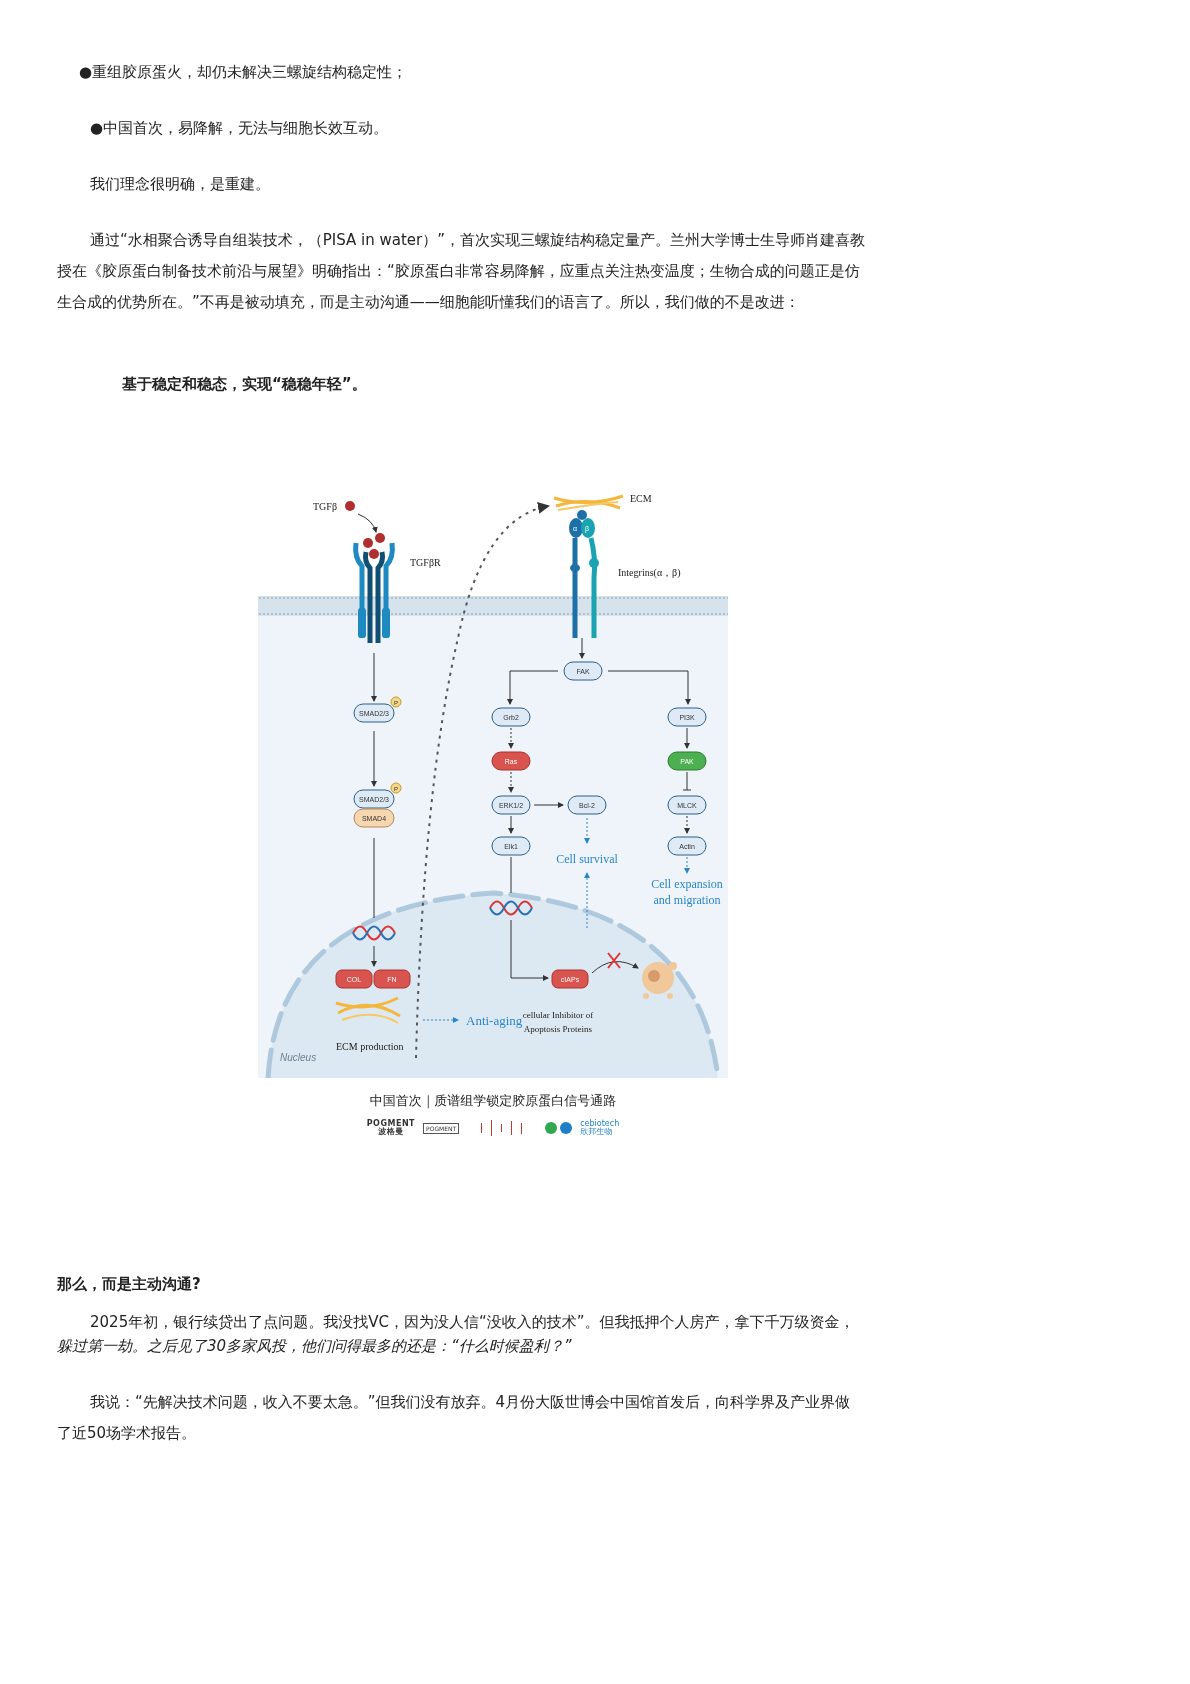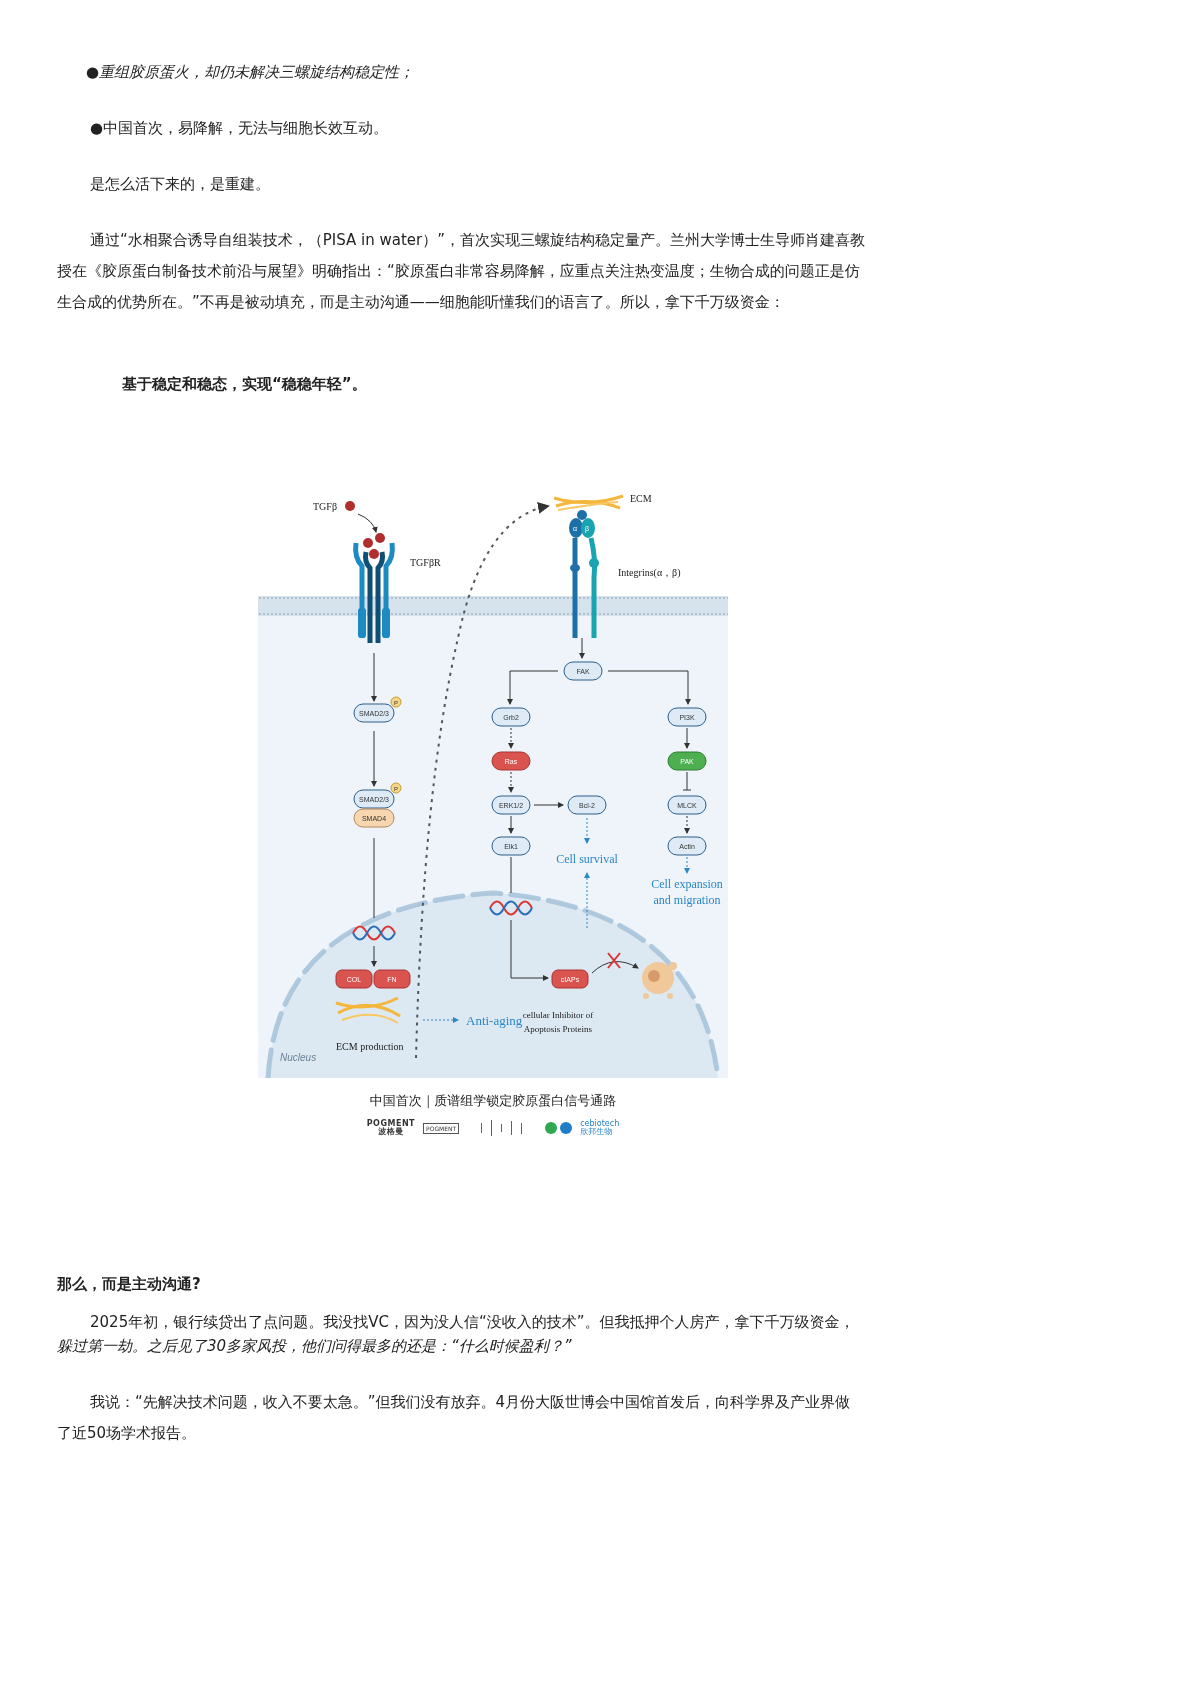--- a/index.html
+++ b/index.html
@@ -16,27 +16,27 @@
   .pog-box { border: 1px solid #555; padding: 1px 2px; font-size: 6px; }
   .cebio-dot { width: 12px; height: 12px; border-radius: 50%; background: #2fa84f; display: inline-block; }
   .cebio-dot2 { width: 12px; height: 12px; border-radius: 50%; background: #1e7fc8; display: inline-block; margin-left: -5px; }
   .cebio-text { color: #1e7fc8; line-height: 8px; }
   .bars span { display: inline-block; width: 1px; background: #c0392b; margin-right: 1px; }
 </style>
 </head>
 <body>
 
 <div>
-  <div class="p" style="left:86px; top:57px;font-style:italic;">●重组胶原蛋火，却仍未解决三螺旋结构稳定性；</div>
+  <div class="p" style="left:79px; top:57px;">●重组胶原蛋火，却仍未解决三螺旋结构稳定性；</div>
   <div class="p" style="left:90px; top:113px;">●中国首次，易降解，无法与细胞长效互动。</div>
-  <div class="p" style="left:90px; top:169px;">是怎么活下来的，是重建。</div>
+  <div class="p" style="left:90px; top:169px;">我们理念很明确，是重建。</div>
 
   <div class="p" style="left:90px; top:225px;text-align:center;">通过“水相聚合诱导自组装技术，（PISA in water）”，首次实现三螺旋结构稳定量产。兰州大学博士生导师肖建喜教</div>
   <div class="p" style="left:57px; top:256px;">授在《胶原蛋白制备技术前沿与展望》明确指出：“胶原蛋白非常容易降解，应重点关注热变温度；生物合成的问题正是仿</div>
-  <div class="p" style="left:57px; top:287px;">生合成的优势所在。”不再是被动填充，而是主动沟通——细胞能听懂我们的语言了。所以，拿下千万级资金：</div>
+  <div class="p" style="left:57px; top:287px;">生合成的优势所在。”不再是被动填充，而是主动沟通——细胞能听懂我们的语言了。所以，我们做的不是改进：</div>
 
   <div class="p bold" style="left:122px; top:343px;">基于稳定和稳态，实现“稳稳年轻”。</div>
 
   <svg id="figure" viewBox="0 0 470 590" xmlns="http://www.w3.org/2000/svg">
     <defs>
       <marker id="arr" markerWidth="6" markerHeight="6" refX="5" refY="3" orient="auto">
         <path d="M0,0 L6,3 L0,6 z" fill="#333"></path>
       </marker>
       <marker id="arrb" markerWidth="6" markerHeight="6" refX="5" refY="3" orient="auto">
         <path d="M0,0 L6,3 L0,6 z" fill="#2a86c9"></path>

